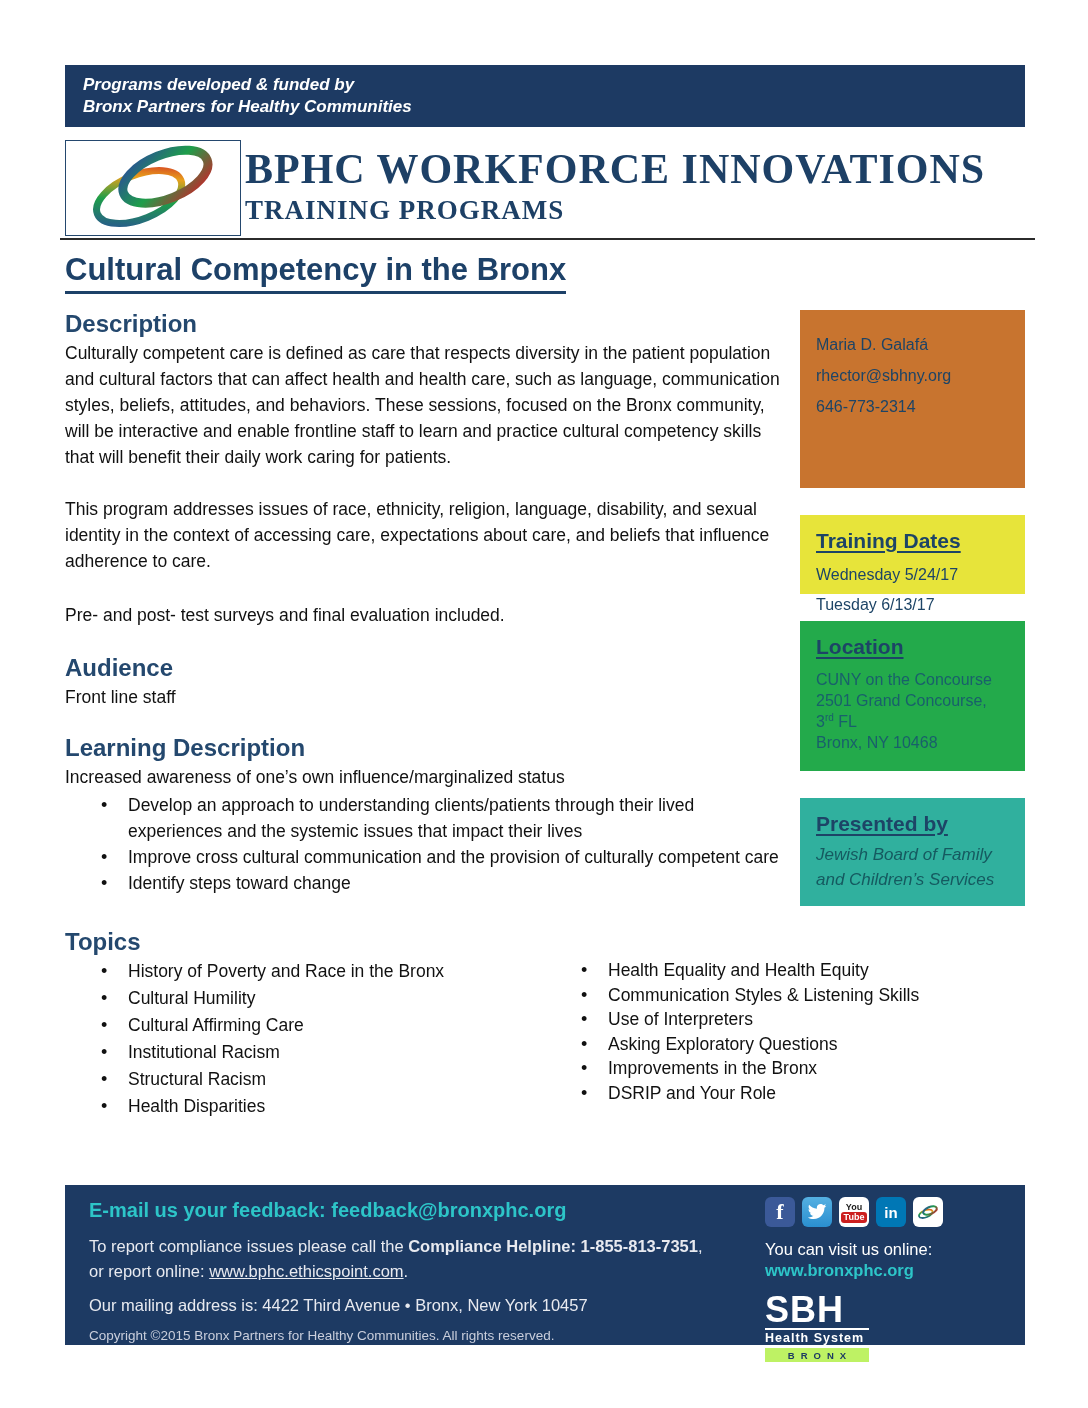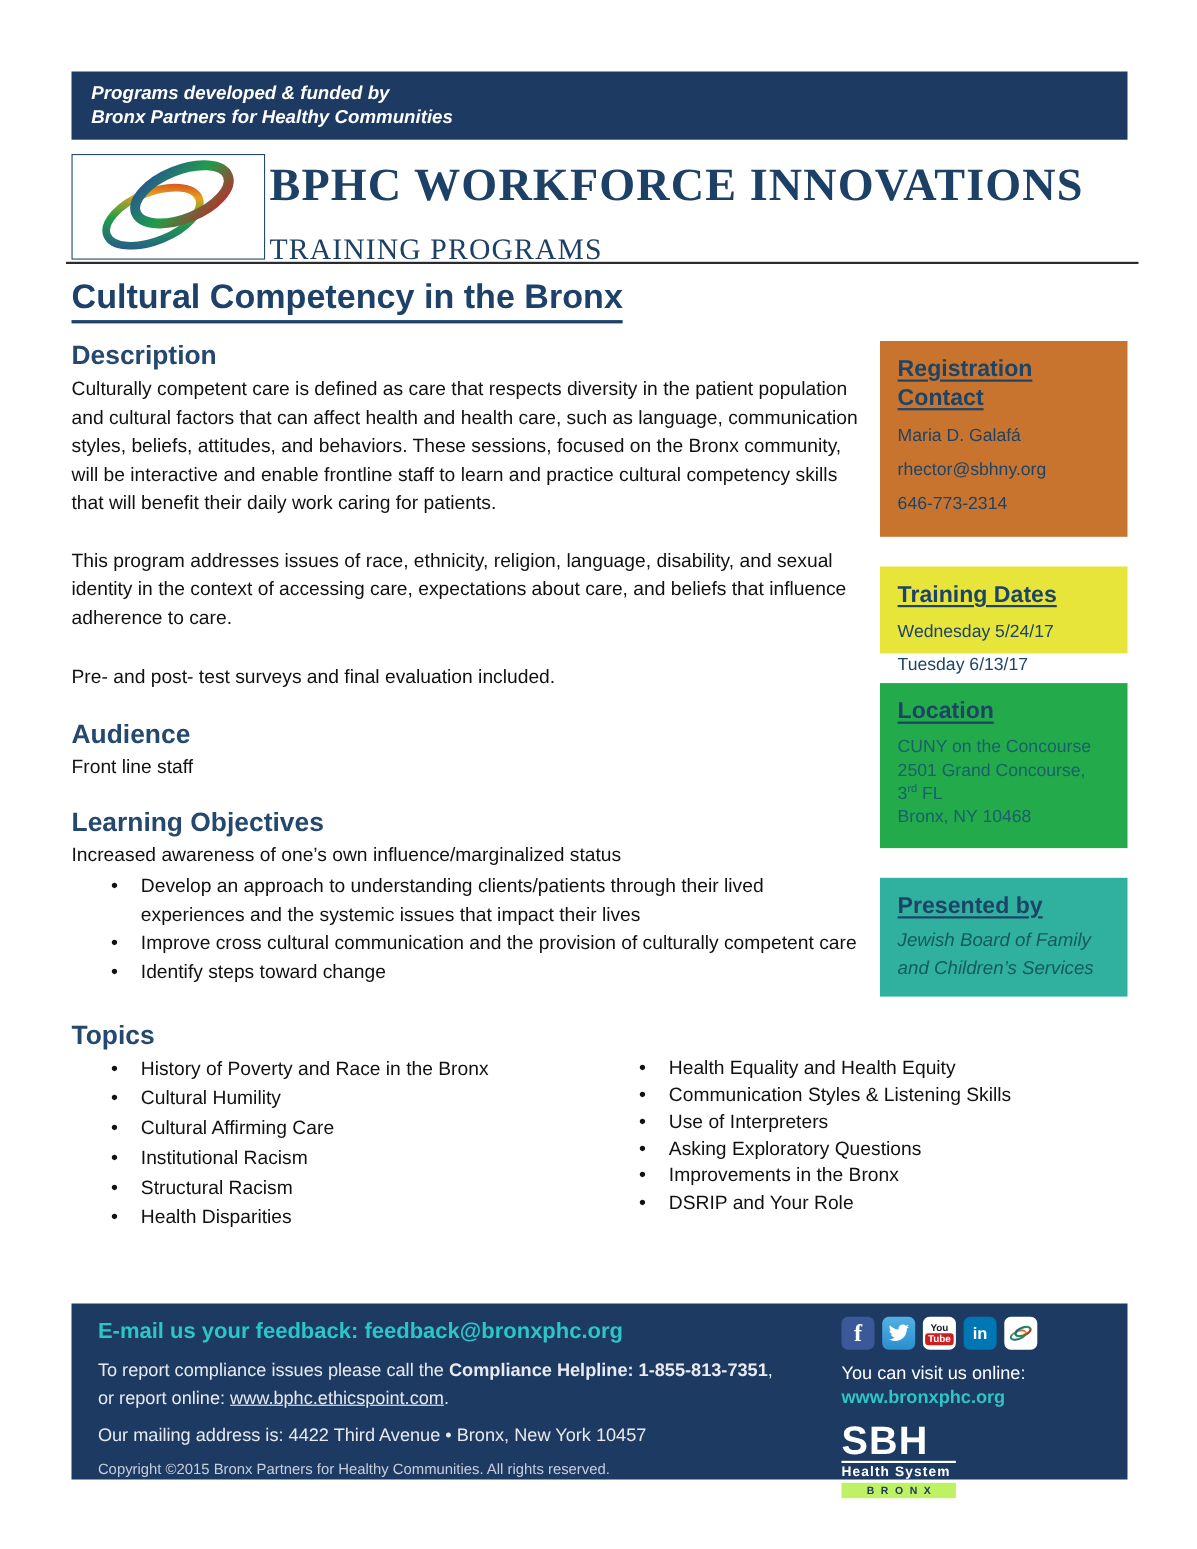--- a/index.html
+++ b/index.html
@@ -22,22 +22,22 @@
     position:absolute; left:65px; top:140px; width:176px; height:96px;
     background:#fff; border:1px solid #24486e;
     display:flex; align-items:center; justify-content:center;
   }
   .brand { position:absolute; left:245px; top:146px; color:#1d4066; }
   .brand-title {
     font-family:"Liberation Serif", serif; font-size:42px; font-weight:bold;
     letter-spacing:1px; line-height:46px; white-space:nowrap;
   }
   .brand-subtitle {
-    font-family:"Liberation Serif", serif; font-size:27px; font-weight:normal;
-    letter-spacing:1px; line-height:32px; margin-top:18px;
+    font-family:"Liberation Serif", serif; font-size:27px; font-weight:bold;
+    letter-spacing:1px; line-height:32px; margin-top:2px;
   }
   .header-rule {
     position:absolute; left:60px; top:238px; width:975px; height:2px; background:#2b2b2b;
   }
 
   
   .page-body { position:absolute; left:65px; top:252px; width:960px; }
   .page-title {
     display:inline-block; color:#1d4168; font-size:31px; font-weight:bold;
     border-bottom:3px solid #1d4168; padding-bottom:3px; line-height:36px;
@@ -171,33 +171,32 @@
 
     <div class="main-col">
       <h2 class="sec">Description</h2>
       <p class="desc-p1">Culturally competent care is defined as care that respects diversity in the patient population and cultural factors that can affect health and health care, such as language, communication styles, beliefs, attitudes, and behaviors. These sessions, focused on the Bronx community, will be interactive and enable frontline staff to learn and practice cultural competency skills that will benefit their daily work caring for patients.</p>
       <p class="desc-p2">This program addresses issues of race, ethnicity, religion, language, disability, and sexual identity in the context of accessing care, expectations about care, and beliefs that influence adherence to care.</p>
       <p class="desc-p3">Pre- and post- test surveys and final evaluation included.</p>
 
       <h2 class="sec aud-h">Audience</h2>
       <p class="aud-p">Front line staff</p>
 
-      <h2 class="sec lo-h">Learning Objectives</h2>
+      <h2 class="sec lo-h">Learning Description</h2>
       <p class="lo-intro">Increased awareness of one’s own influence/marginalized status</p>
       <ul class="bullets">
 
       <li>Develop an approach to understanding clients/patients through their lived experiences and the systemic issues that impact their lives</li>
           <li>Improve cross cultural communication and the provision of culturally competent care</li>
           <li>Identify steps toward change</li>
         </ul>
     </div>
 
     <div class="side-col">
       <div class="side-box box-registration">
-        <h3>Registration Contact</h3>
         <div class="line">Maria D. Galafá</div>
         <div class="line">rhector@sbhny.org</div>
         <div class="line">646-773-2314</div>
       </div>
 
       <div class="side-box box-dates">
         <h3>Training Dates</h3>
         <div>
 
         <div class="line">Wednesday 5/24/17</div>

